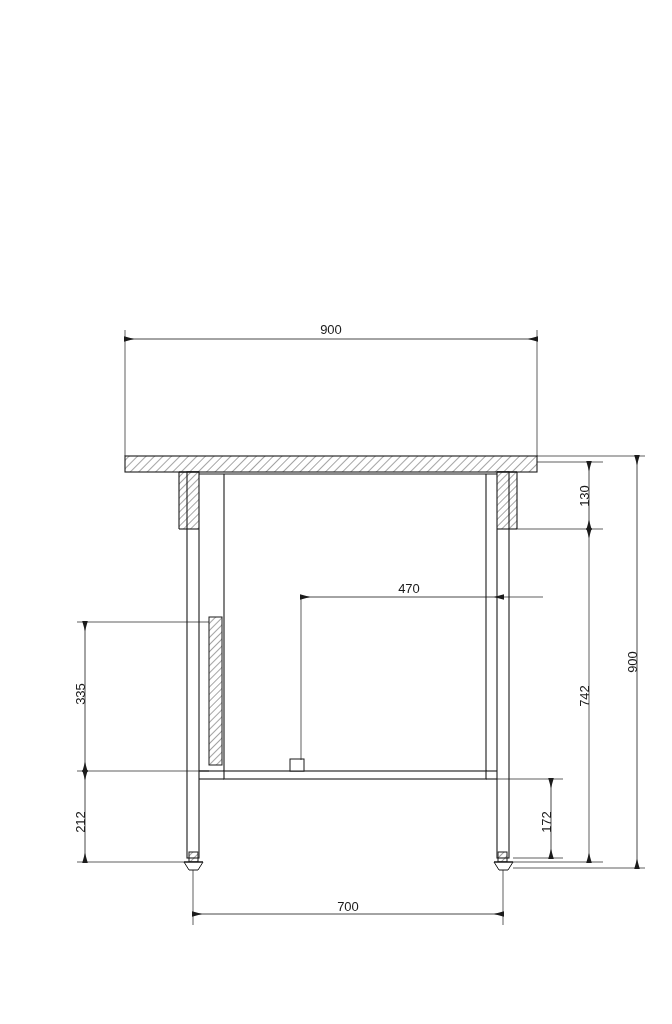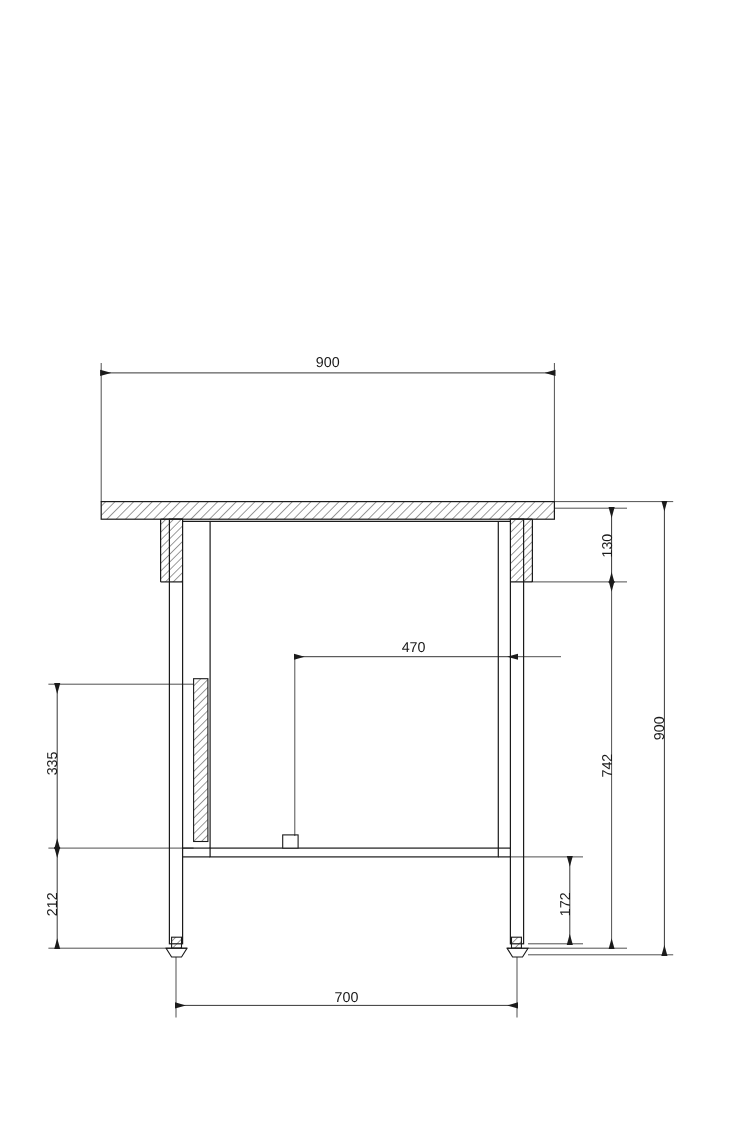--- a/index.html
+++ b/index.html
@@ -10,20 +10,21 @@
   body {
     width: 672px;
     height: 1024px;
     font-family: "Liberation Sans", sans-serif;
     overflow: hidden;
   }
   #drawing-root {
     position: relative;
     width: 560px;
     height: 1024px;
+    padding-left: 33px;
   }
   svg.technical-drawing {
     display: block;
     width: 672px;
     height: 1024px;
   }
   .dim-text {
     font-family: "Liberation Sans", sans-serif;
     font-size: 13px;
     fill: #1a1a1a;

